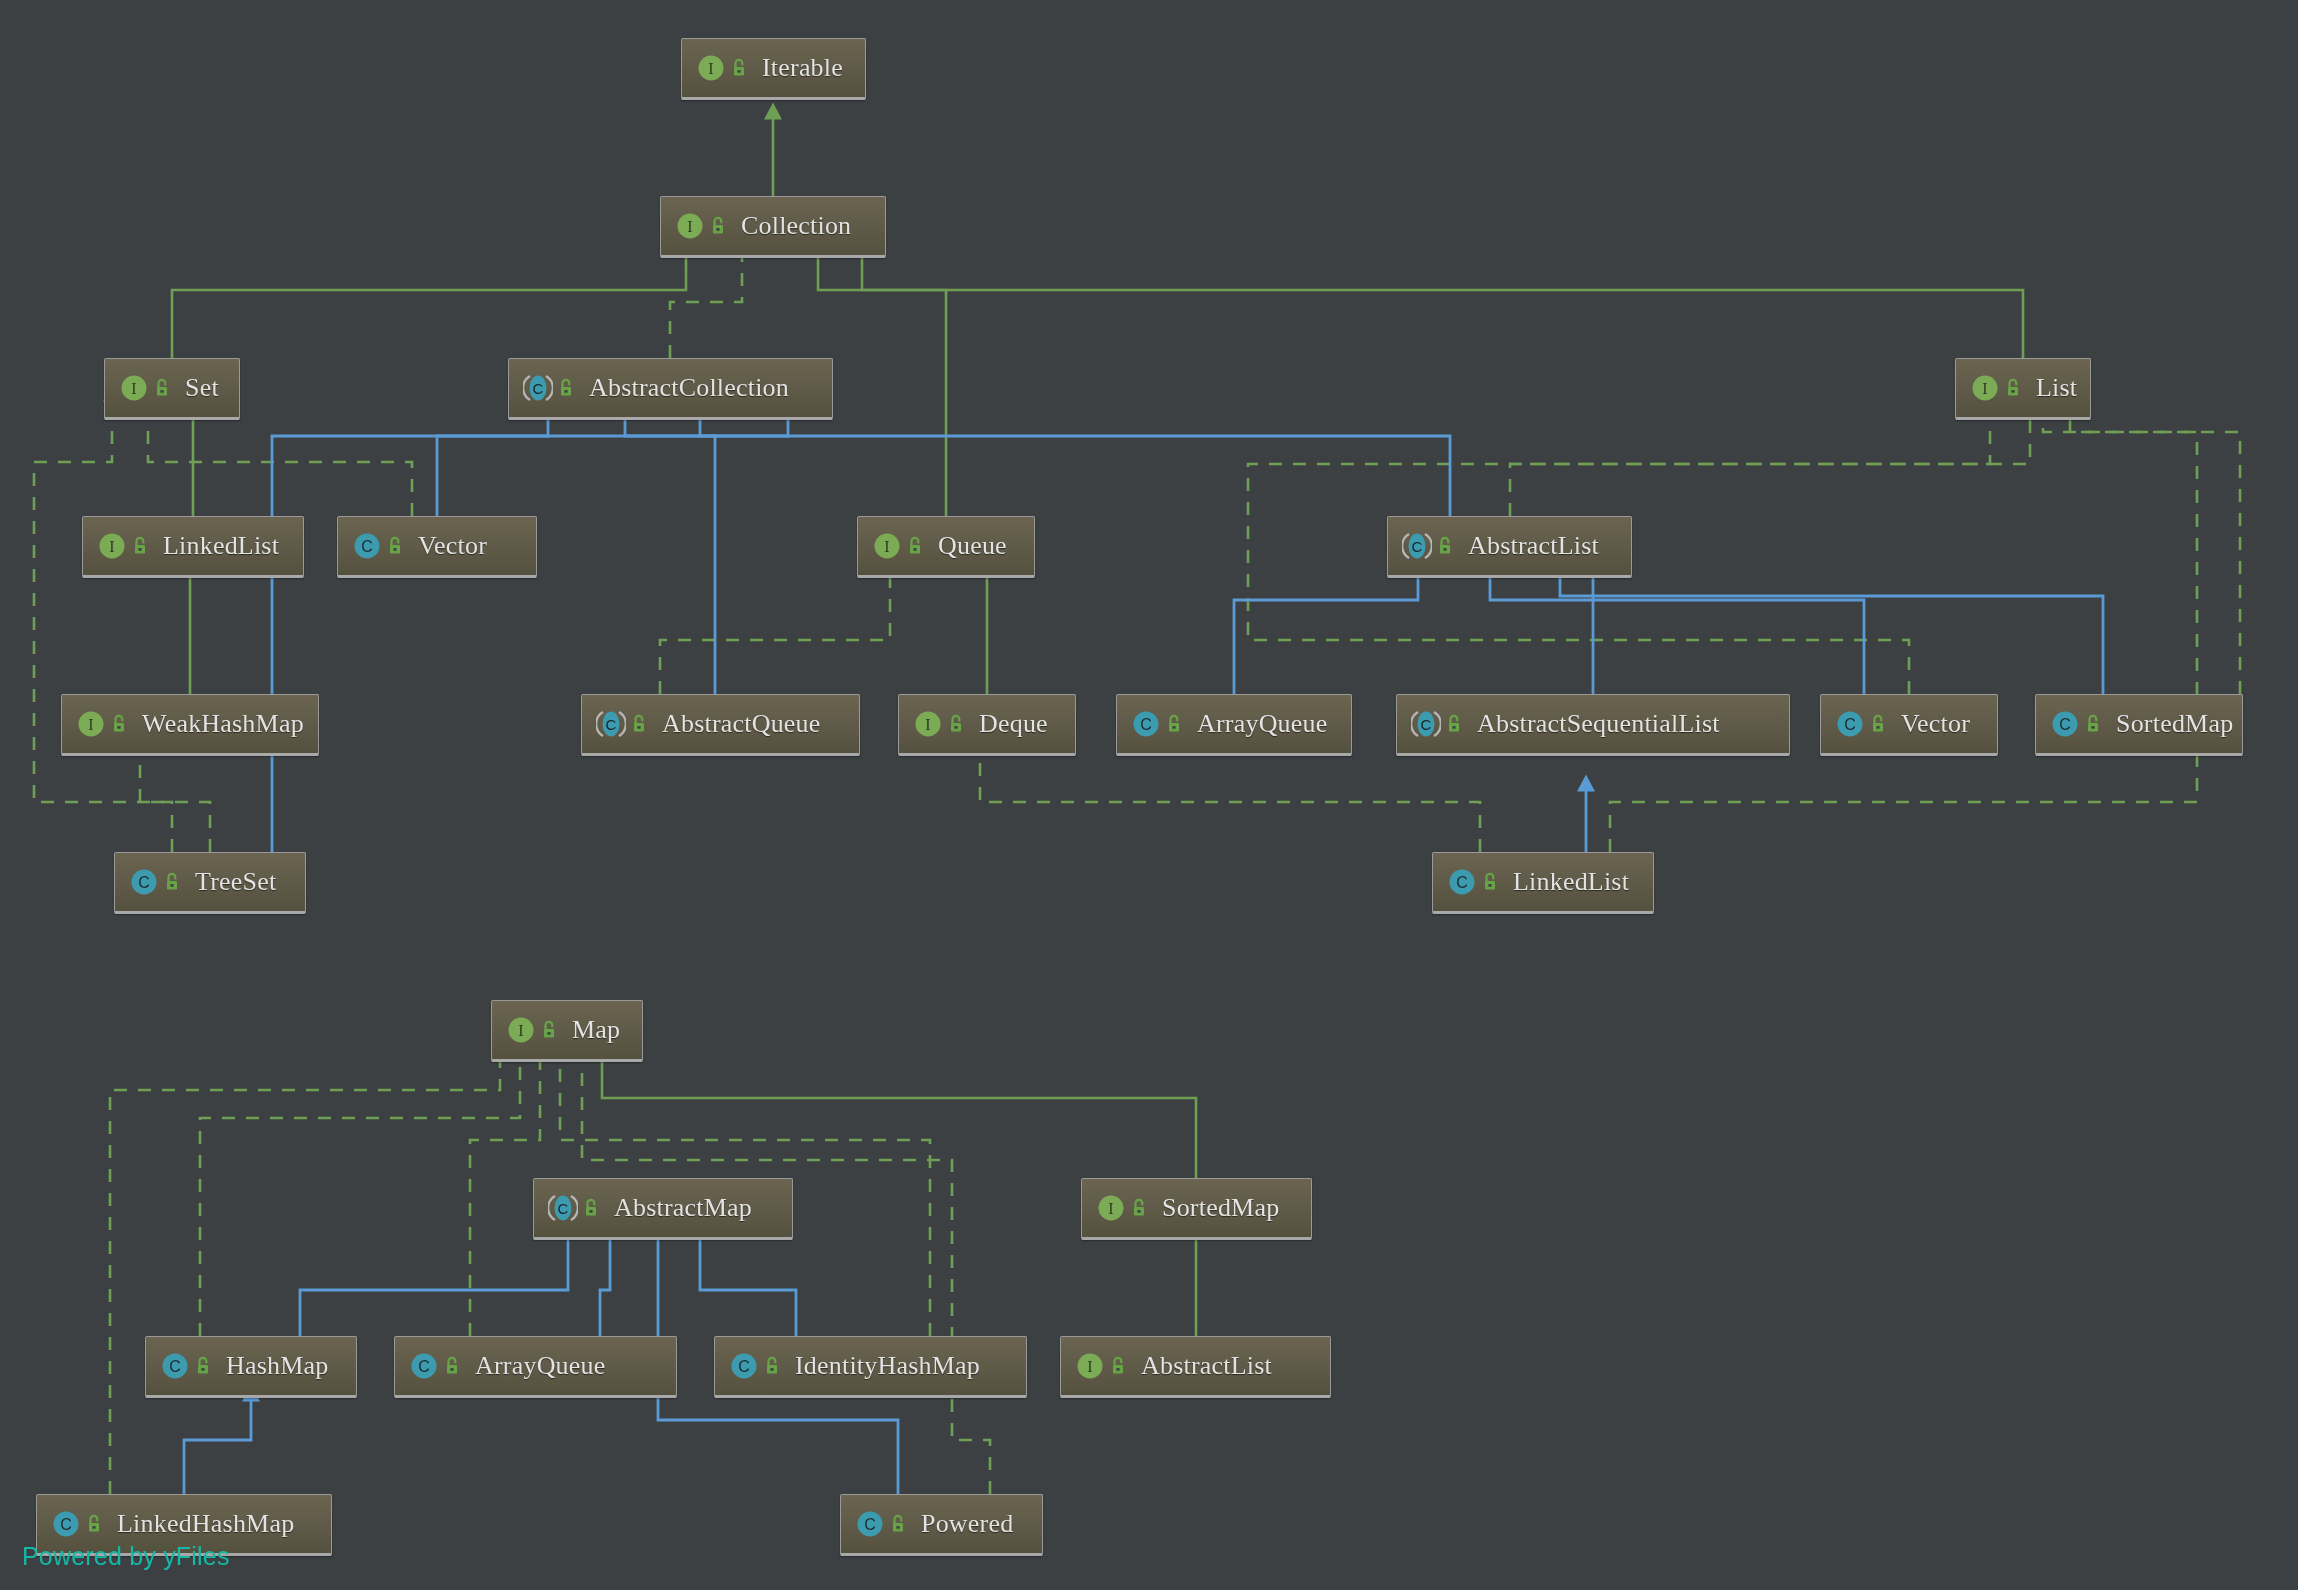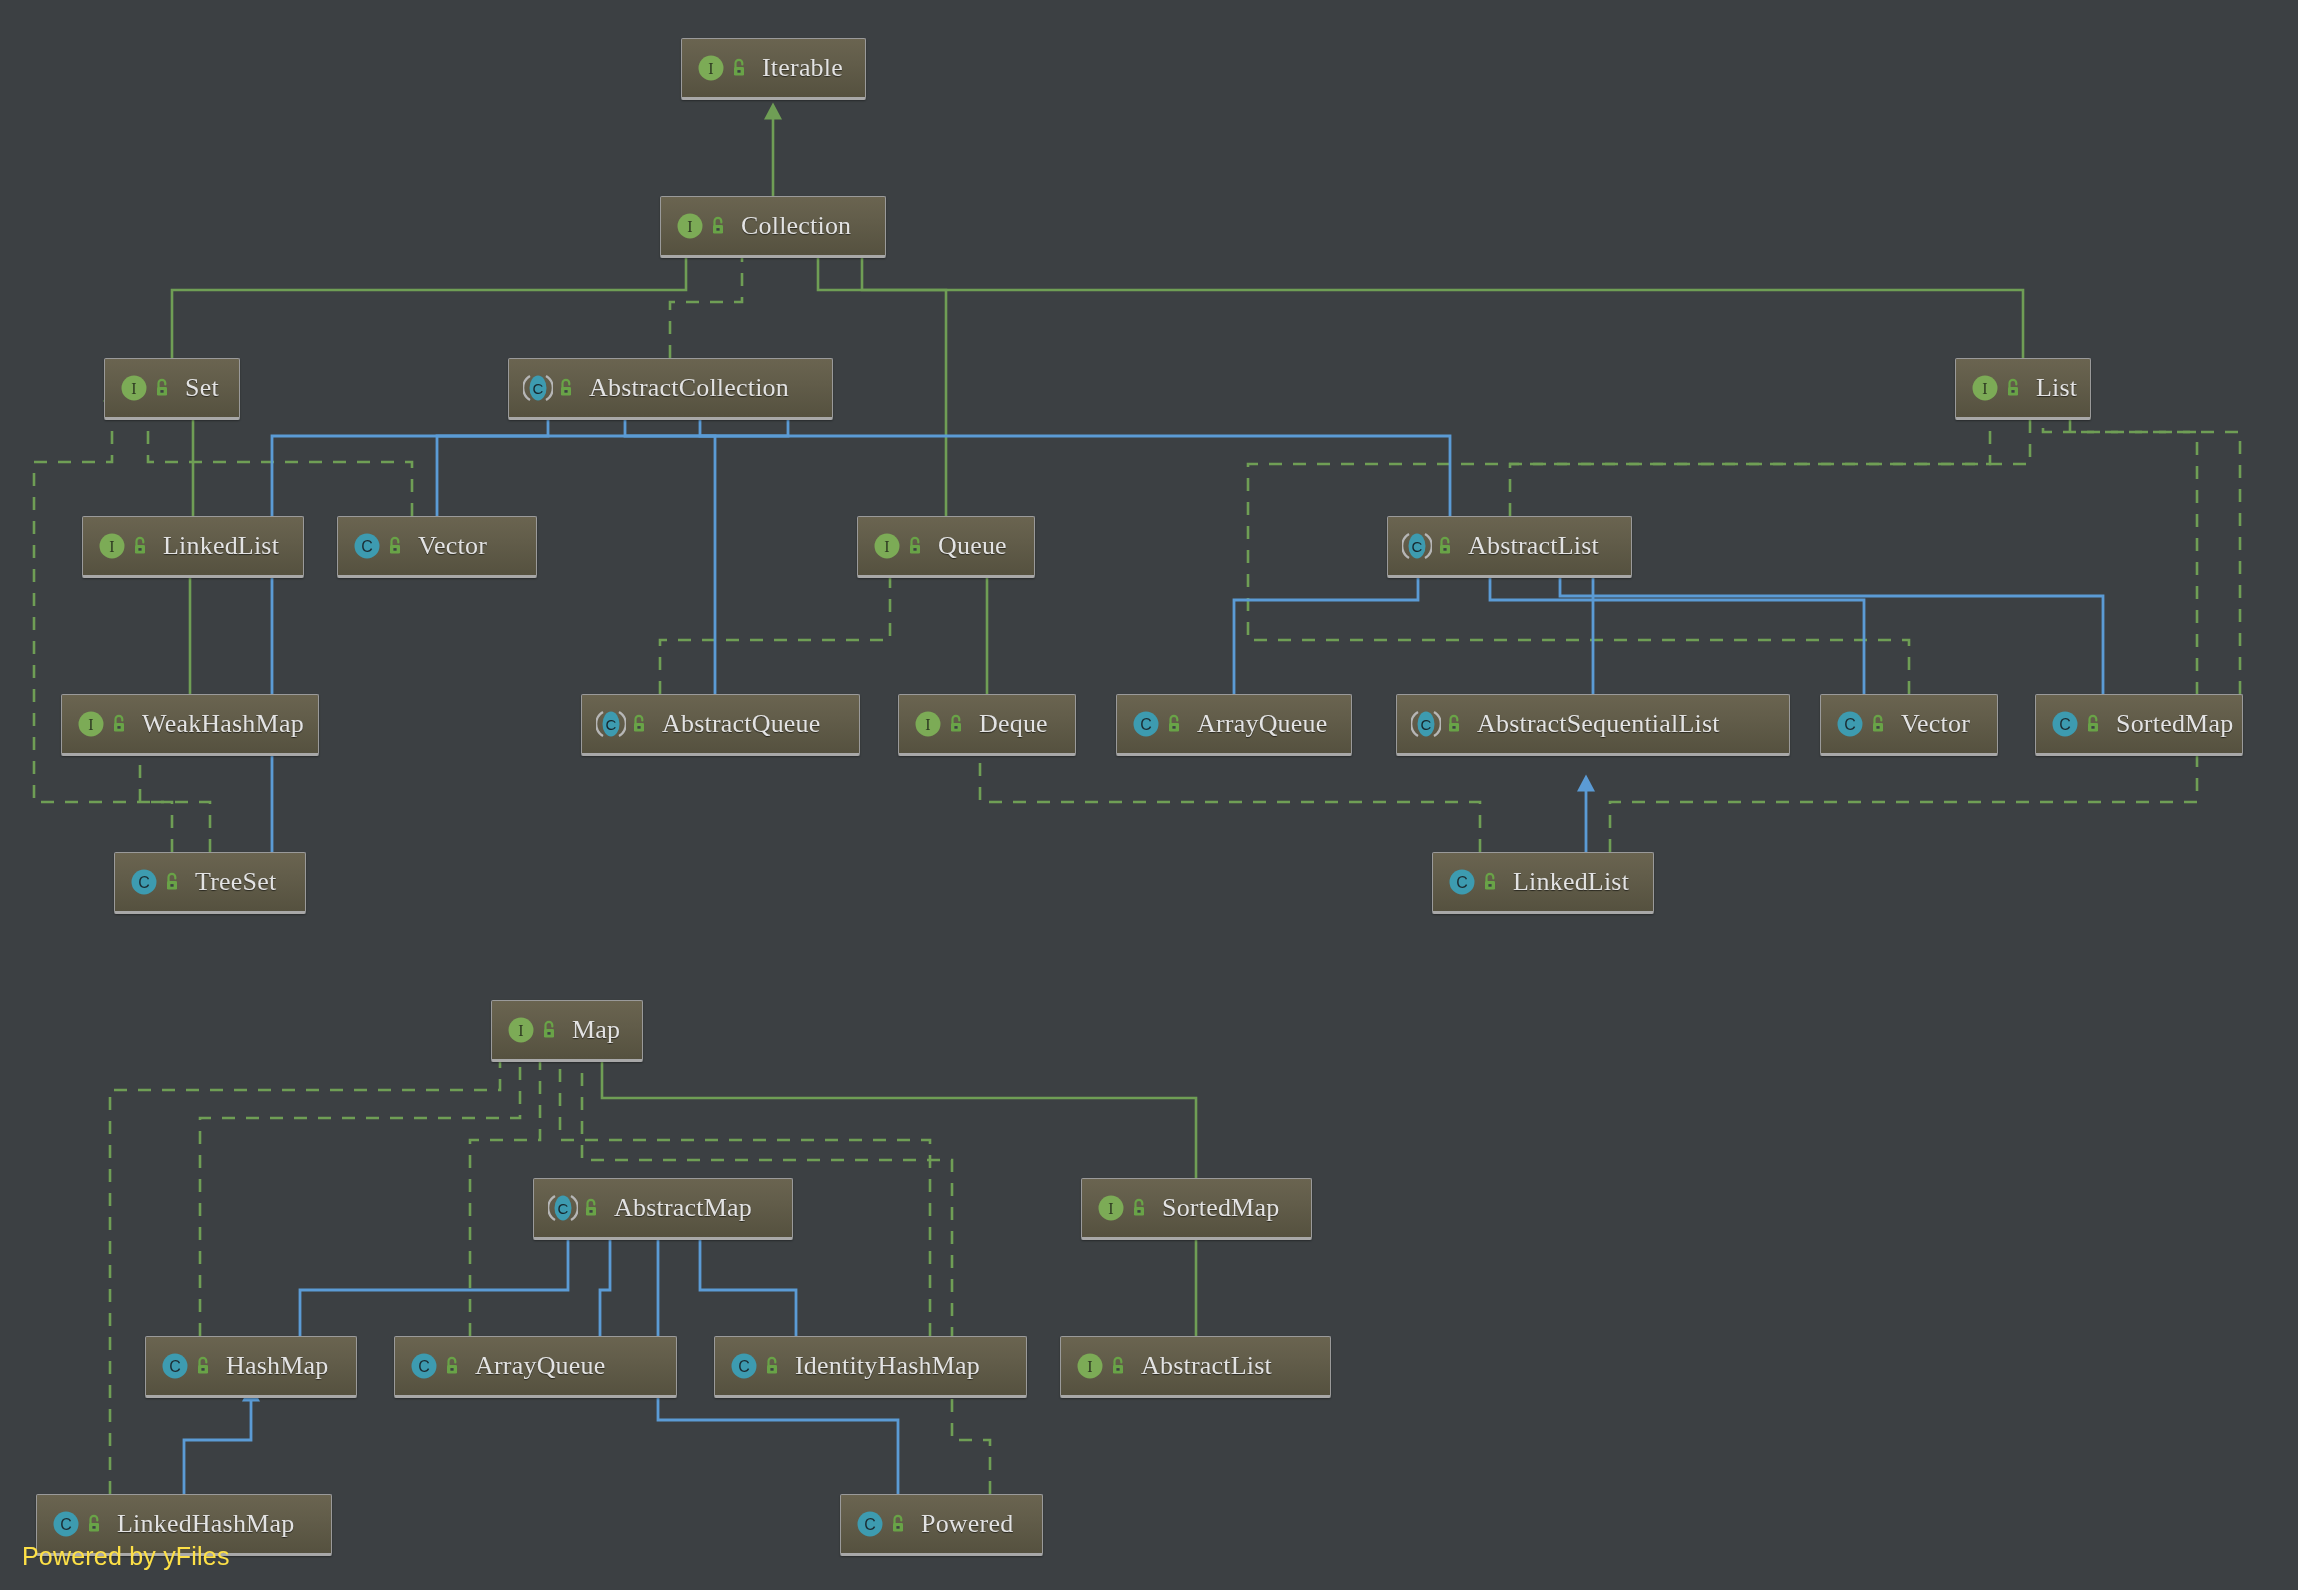--- a/index.html
+++ b/index.html
@@ -27,21 +27,21 @@
   }
   .node .ic{flex:0 0 auto;display:flex;align-items:center;justify-content:center;width:30px;height:30px;margin-right:4px;}
   .node .lock{flex:0 0 auto;width:20px;height:22px;margin-right:12px;display:flex;align-items:center;justify-content:center;}
   .node .label{
     color:#e3e3e3;font-size:26px;letter-spacing:.2px;line-height:1;
     text-shadow:0 1px 1px rgba(0,0,0,.55);
     font-family:Liberation Serif, serif;
   }
   .watermark{
     position:absolute;left:22px;top:1542px;
-    color:#fde047;font-size:25px;letter-spacing:.2px;
+    color:#14b8a6;font-size:25px;letter-spacing:.2px;
     font-family:"Liberation Sans", sans-serif;
   }
 </style>
 </head>
 <body>
 
 <div id="canvas">
 
   <svg id="edges" viewBox="0 0 2298 1590" xmlns="http://www.w3.org/2000/svg">
     <defs>

